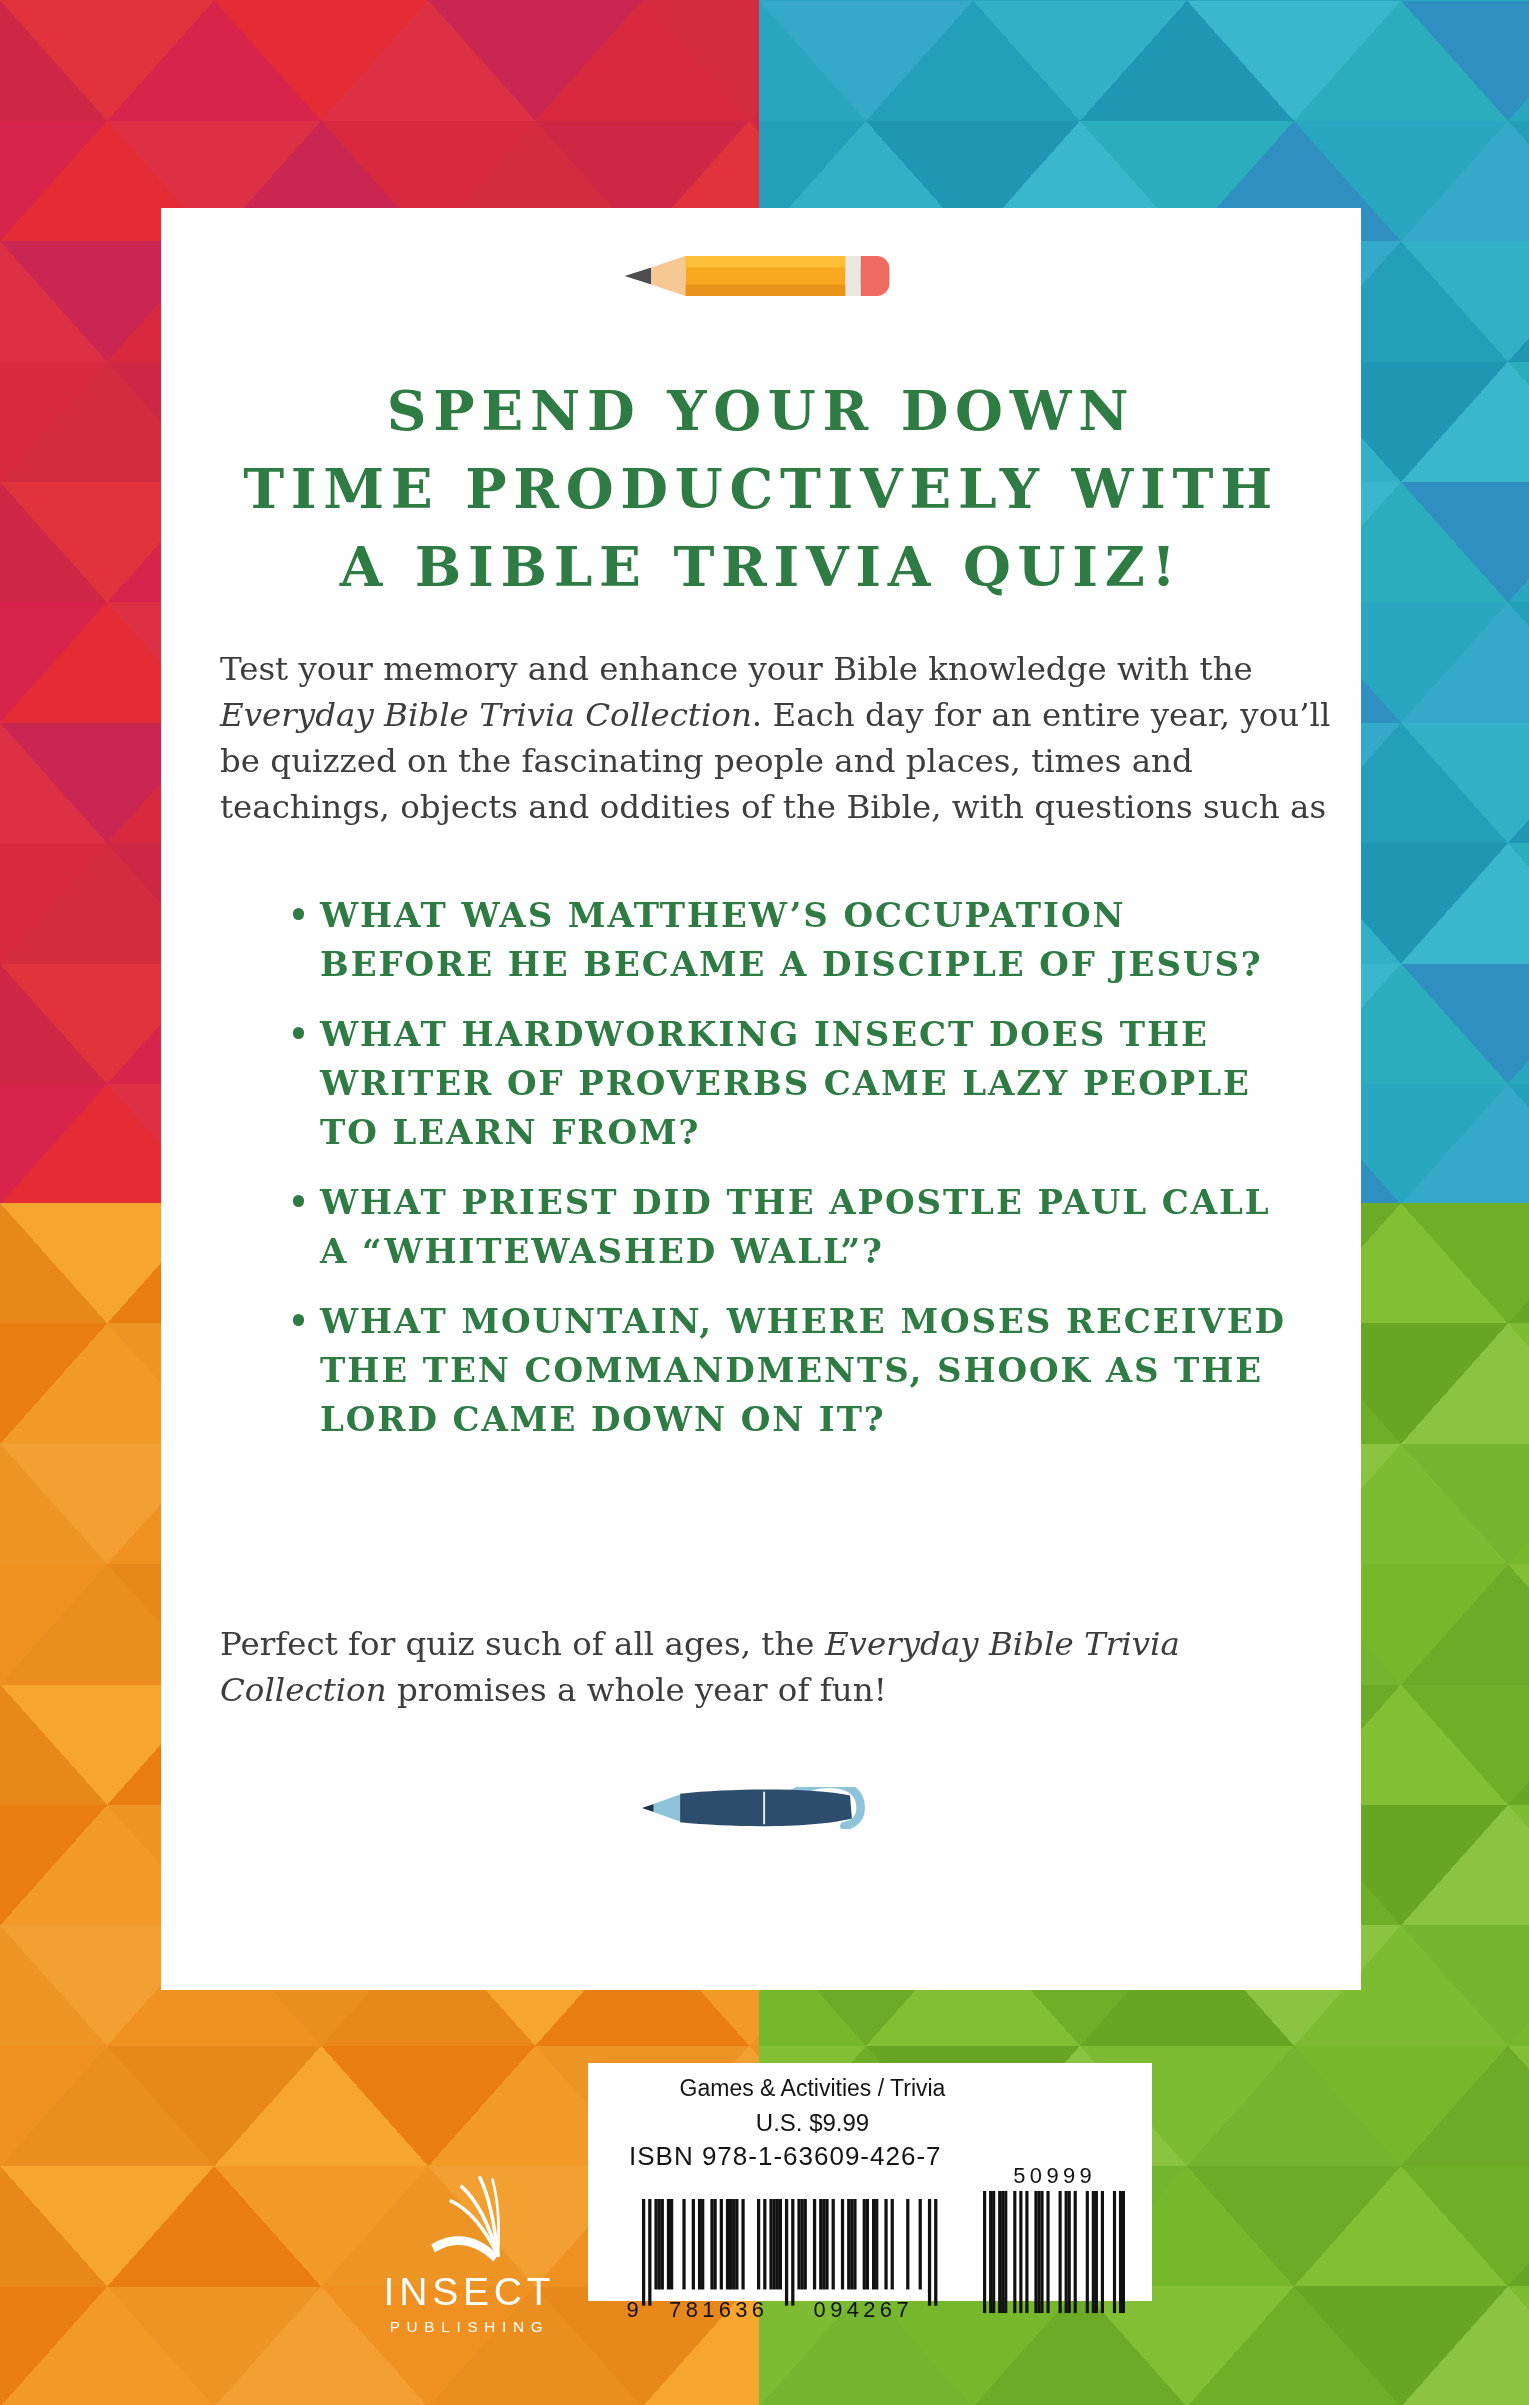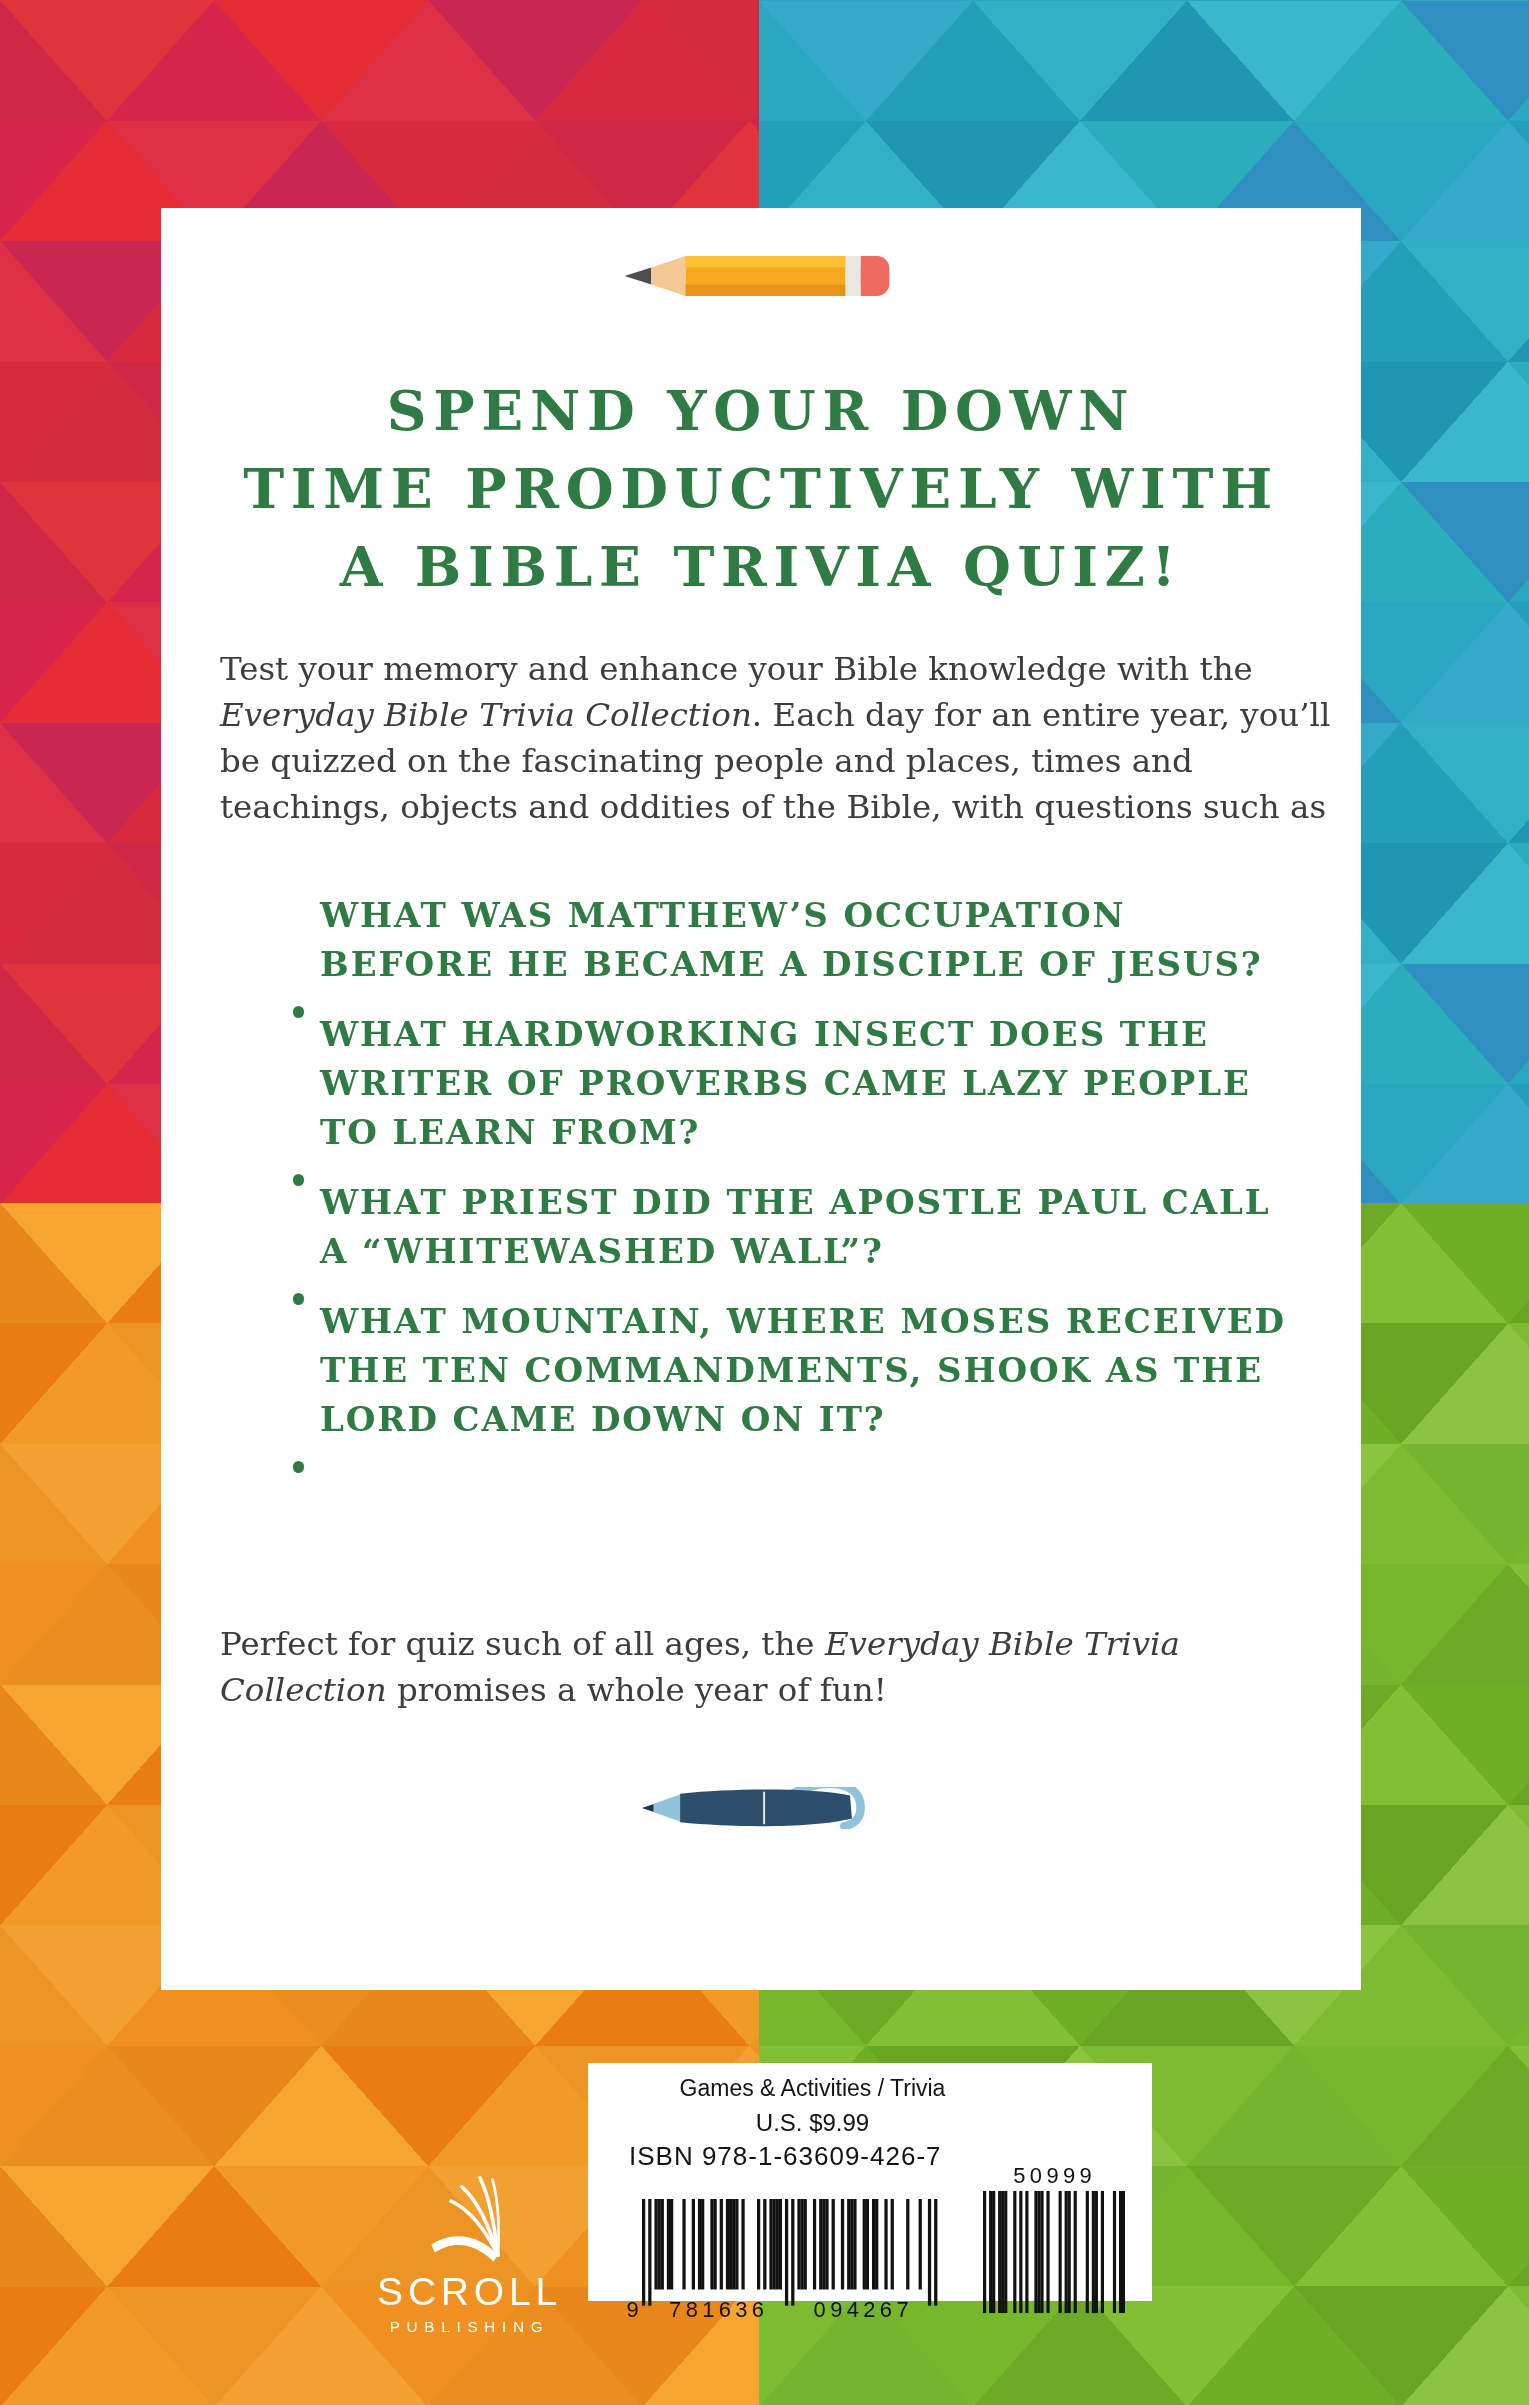--- a/index.html
+++ b/index.html
@@ -15,21 +15,21 @@
   .pencil{position:absolute;left:461px;top:48px;width:270px;height:40px;}
   .headline{position:absolute;left:0;top:164px;width:100%;margin:0;text-align:center;
     white-space:pre-line;font-weight:bold;font-size:55px;line-height:78px;letter-spacing:6.7px;
     color:var(--green,#2e7b43);font-family:"DejaVu Serif",serif;}
   .intro,.outro{position:absolute;left:59px;width:1133px;margin:0;font-size:32.5px;line-height:46px;
     color:var(--body-text,#3d3d3d);font-family:"DejaVu Serif",serif;}
   .intro{top:438px;}
   .outro{top:1413px;}
   .intro i,.outro i{font-style:italic;}
   .bullets{position:absolute;left:120px;top:683px;width:1042px;margin:0;padding:0;list-style:none;}
-  .bullet{display:flex;margin:0 0 21px 0;align-items:flex-end;}
+  .bullet{display:flex;margin:0 0 21px 0;}
   .dot{flex:0 0 39px;position:relative;}
   .dot::before{content:"";position:absolute;left:11.5px;top:17px;width:11.5px;height:11.5px;border-radius:50%;
     background:var(--green,#2e7b43);}
   .btext{white-space:pre-line;font-weight:bold;font-size:34px;line-height:49px;letter-spacing:1.9px;
     color:var(--green,#2e7b43);}
   .pen{position:absolute;left:481px;top:1579px;width:229px;height:42px;}
 
   .barcode-box{position:absolute;left:588px;top:2063px;width:564px;height:238px;background:#ffffff;
     font-family:"Liberation Sans",sans-serif;color:#141414;}
   .bc-cat{position:absolute;left:0;top:11.5px;width:449px;text-align:center;font-size:23px;}
@@ -609,18 +609,18 @@
   </div>
 
   <div class="publisher">
     <svg class="logo" viewBox="0 0 90 100">
       <path d="M76,88 C62,60 46,38 24,28" fill="none" stroke="#ffffff" stroke-width="4" stroke-linecap="round"></path>
       <path d="M76,88 C66,54 54,28 36,12" fill="none" stroke="#ffffff" stroke-width="4" stroke-linecap="round"></path>
       <path d="M76,88 C72,52 66,22 56,2" fill="none" stroke="#ffffff" stroke-width="4" stroke-linecap="round"></path>
       <path d="M76,88 C78,56 76,26 70,4" fill="none" stroke="#ffffff" stroke-width="3" stroke-linecap="round"></path>
       <path d="M2,76 C28,60 56,66 76,88 L71,95 C52,76 28,70 6,85 Z" fill="#ffffff"></path>
     </svg>
-    <div class="pub-name">SCROLL</div>
+    <div class="pub-name">INSECT</div>
     <div class="pub-sub">PUBLISHING</div>
   </div>
 
 </div>
 
 
 </body></html>

